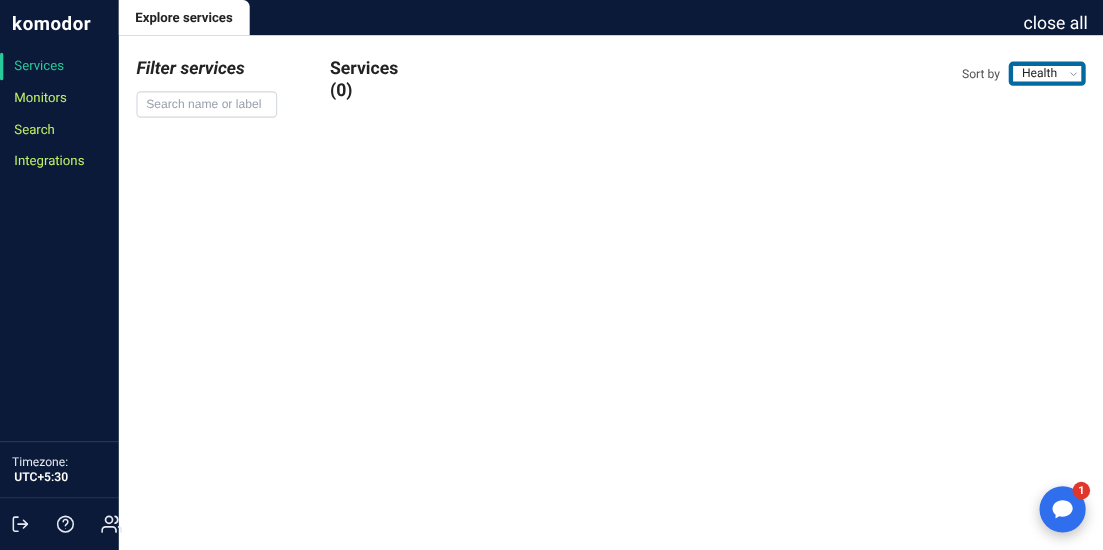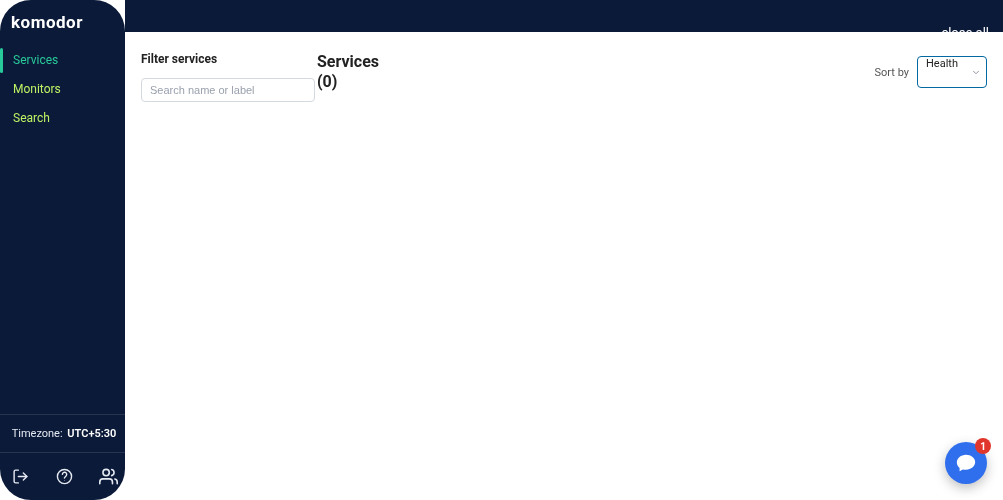--- a/index.html
+++ b/index.html
@@ -1,59 +1,60 @@
 <!DOCTYPE html>
 <html><head>
   <meta charset="utf-8">
   <style>
     * { margin: 0; padding: 0; box-sizing: border-box; }
     body { font-family: -apple-system, BlinkMacSystemFont, "Segoe UI", Roboto, Helvetica, Arial, sans-serif; width: 1003px; height: 500px; overflow: hidden; background: #fff; }
     .app { display: flex; width: 100%; height: 100%; }
-    .sidebar { width: 125px; background: #0b1a38; color: #fff; display: flex; flex-direction: column; position: relative; border-radius: 31px; }
+    .sidebar { width: 108px; background: #0b1a38; color: #fff; display: flex; flex-direction: column; position: relative; }
     .logo { color: #fff; font-size: 17px; font-weight: 700; letter-spacing: 0.5px; padding: 12px 11px 14px 11px; }
     .nav { display: flex; flex-direction: column; }
     .nav-item { font-size: 12px; color: #bef264; padding: 6px 0 6px 13px; cursor: pointer; line-height: 1.4; }
     .nav-item.active { color: #28c99a; position: relative; }
     .nav-item.active::before { content: ""; position: absolute; left: 0; top: 2px; bottom: 2px; width: 3px; background: #28c99a; border-radius: 2px; }
     .sidebar-spacer { flex: 1; }
-    .timezone-row { border-top: 1px solid rgba(255,255,255,0.12); padding: 12px 8px 12px 11px; font-size: 11px; color: #e5e9f2; text-align: center; }
+    .timezone-row { border-top: 1px solid rgba(255,255,255,0.12); padding: 12px 8px 12px 11px; font-size: 11px; color: #e5e9f2; }
     .timezone-label { color: #e5e9f2; }
     .timezone-value { color: #fff; font-weight: 600; margin-left: 2px; }
     .bottom-bar { border-top: 1px solid rgba(255,255,255,0.12); height: 48px; display: flex; align-items: center; gap: 24px; padding-left: 10px; }
     .icon-btn { width: 20px; height: 20px; display: flex; align-items: center; justify-content: center; cursor: pointer; color: #e5e9f2; }
     .main { flex: 1; display: flex; flex-direction: column; }
     .topbar { height: 32px; background: #0b1a38; display: flex; align-items: stretch; position: relative; }
     .tab { background: #fff; color: #222; font-size: 12px; font-weight: 700; padding: 0 15px; display: flex; align-items: center; border-top-right-radius: 6px; border-top-left-radius: 0; margin-left: 0; }
-    .close-all { position: absolute; right: 14px; top: 16px; height: 32px; display: flex; align-items: center; color: #fff; font-size: 13px; cursor: pointer; }
+    .close-all { position: absolute; right: 14px; top: 4px; height: 32px; display: flex; align-items: center; color: #fff; font-size: 16px; cursor: pointer; }
     .content { flex: 1; display: flex; padding: 20px 16px 16px 16px; background: #fff; }
     .filter-col { width: 176px; }
-    .filter-title { font-size: 12px; font-weight: 700; color: #222; margin-bottom: 12px; }
-    .search-input { width: 174px; height: 24px; border: 1px solid #d4d9e0; border-radius: 4px; padding: 0 8px; font-size: 11px; color: #222; outline: none; }
+    .filter-title { font-size: 16px; font-weight: 700; color: #222; margin-bottom: 12px; font-style: italic; }
+    .search-input { width: 128px; height: 24px; border: 1px solid #d4d9e0; border-radius: 4px; padding: 0 8px; font-size: 11px; color: #222; outline: none; }
     .search-input::placeholder { color: #9aa1ad; }
     .right-col { flex: 1; display: flex; flex-direction: column; }
     .right-header { display: flex; align-items: flex-start; justify-content: space-between; }
     .services-heading { font-size: 16px; font-weight: 700; color: #222; line-height: 1.25; }
     .sort-row { display: flex; align-items: center; gap: 8px; margin-top: 4px; }
     .sort-label { font-size: 11px; color: #555; }
-    .sort-select { width: 70px; height: 32px; border: 1px solid #0369a1; border-radius: 4px; background: #fff; font-size: 11px; color: #222; padding: 0 16px 0 8px; cursor: pointer; position: relative; }
+    .sort-select { width: 70px; height: 22px; border: 4px solid #0369a1; border-radius: 4px; background: #fff; font-size: 11px; color: #222; padding: 0 16px 0 8px; cursor: pointer; position: relative; }
     .select-wrap { position: relative; }
     .select-caret { position: absolute; right: 6px; top: 50%; transform: translateY(-50%); pointer-events: none; color: #7a828f; }
     .chat-bubble { position: absolute; right: 16px; bottom: 16px; width: 42px; height: 42px; border-radius: 50%; background: #2f6fed; box-shadow: 0 4px 12px rgba(0,0,0,0.25); display: flex; align-items: center; justify-content: center; cursor: pointer; }
     .chat-badge { position: absolute; top: -4px; right: -4px; background: #e1362b; color: #fff; font-size: 10px; font-weight: 700; width: 16px; height: 16px; border-radius: 50%; display: flex; align-items: center; justify-content: center; }
   </style>
 </head>
 <body>
 
 <div class="app">
   <aside class="sidebar">
     <div class="logo">komodor</div>
     <nav class="nav">
       <div class="nav-item active">Services</div>
       <div class="nav-item">Monitors</div>
       <div class="nav-item">Search</div>
+      <div class="nav-item">Integrations</div>
     </nav>
     <div class="sidebar-spacer"></div>
     <div class="timezone-row">
       <span class="timezone-label">Timezone:</span>
       <span class="timezone-value">UTC+5:30</span>
     </div>
     <div class="bottom-bar">
       <div class="icon-btn">
         <svg width="17" height="17" viewBox="0 0 24 24" fill="none" stroke="currentColor" stroke-width="2" stroke-linecap="round" stroke-linejoin="round">
             <path d="M9 21H5a2 2 0 0 1-2-2V5a2 2 0 0 1 2-2h4"></path>
@@ -74,20 +75,21 @@
             <circle cx="9" cy="7" r="4"></circle>
             <path d="M23 21v-2a4 4 0 0 0-3-3.87"></path>
             <path d="M16 3.13a4 4 0 0 1 0 7.75"></path>
           </svg>
       </div>
     </div>
   </aside>
 
   <main class="main">
     <div class="topbar">
+      <div class="tab">Explore services</div>
       <div class="close-all">close all</div>
     </div>
     <div class="content">
       <div class="filter-col">
         <h2 class="filter-title">Filter services</h2>
         <input class="search-input" type="text" placeholder="Search name or label" style="">
       </div>
       <div class="right-col">
         <div class="right-header">
           <div class="services-heading">

